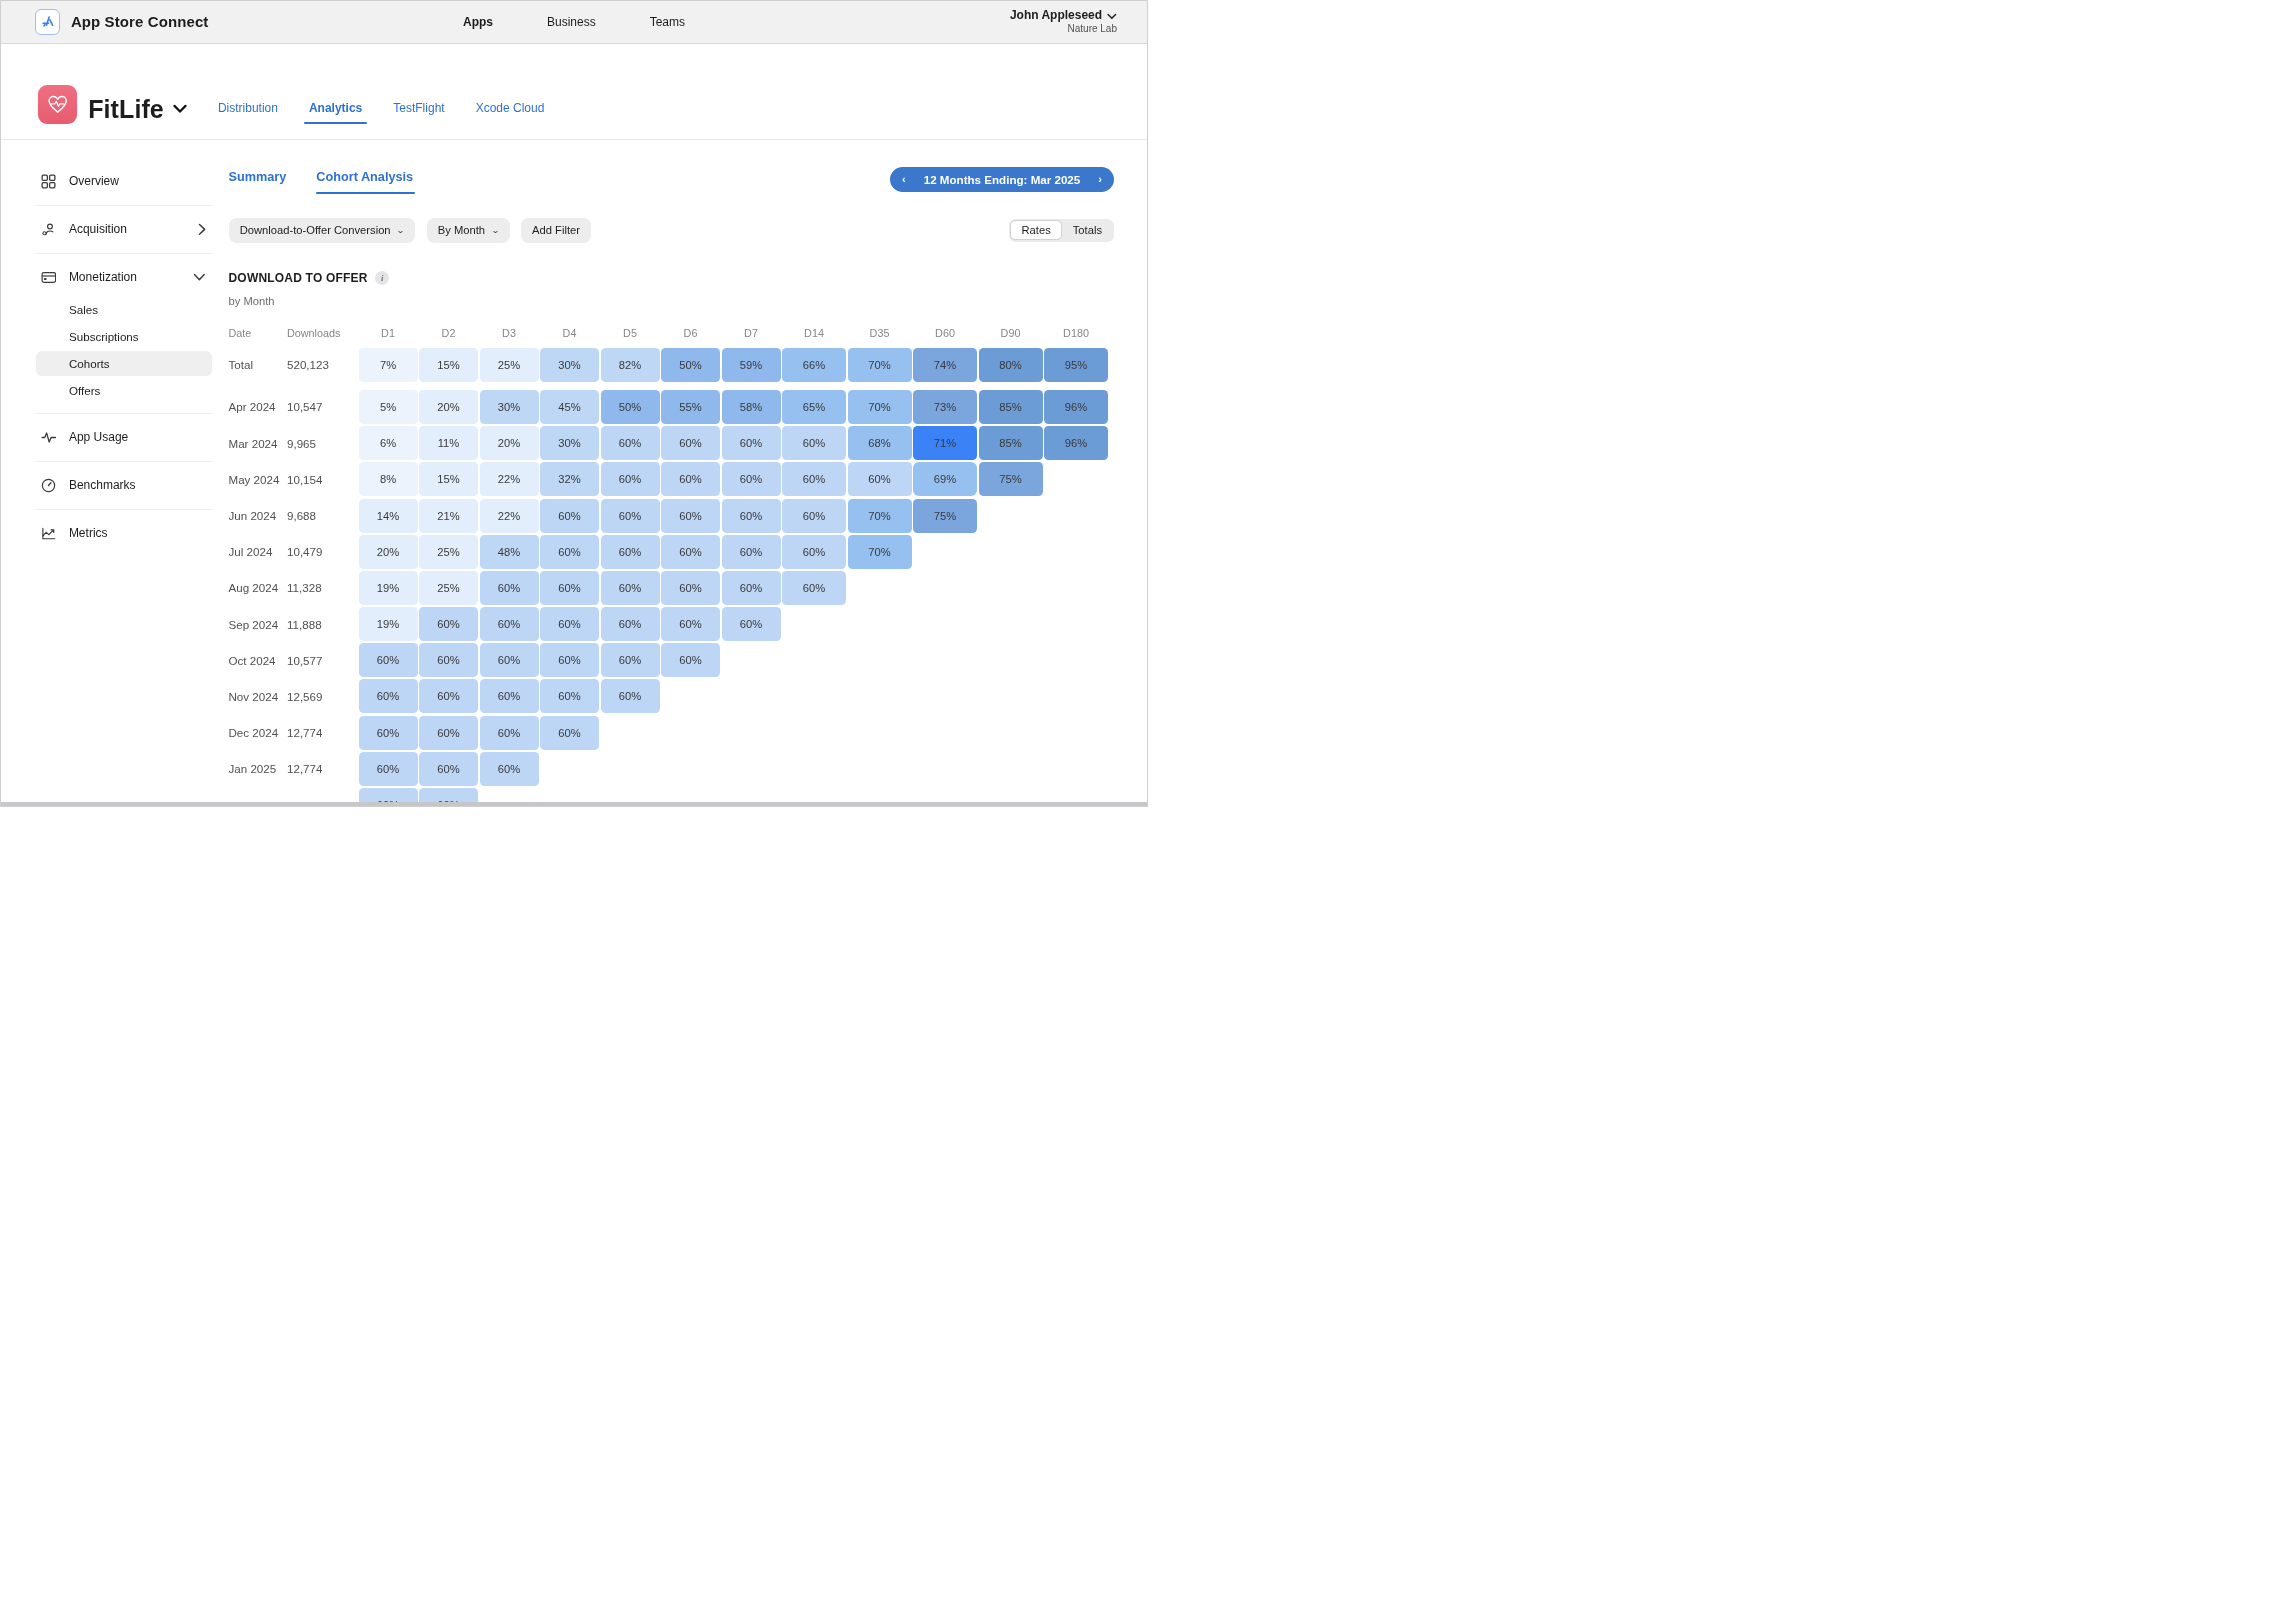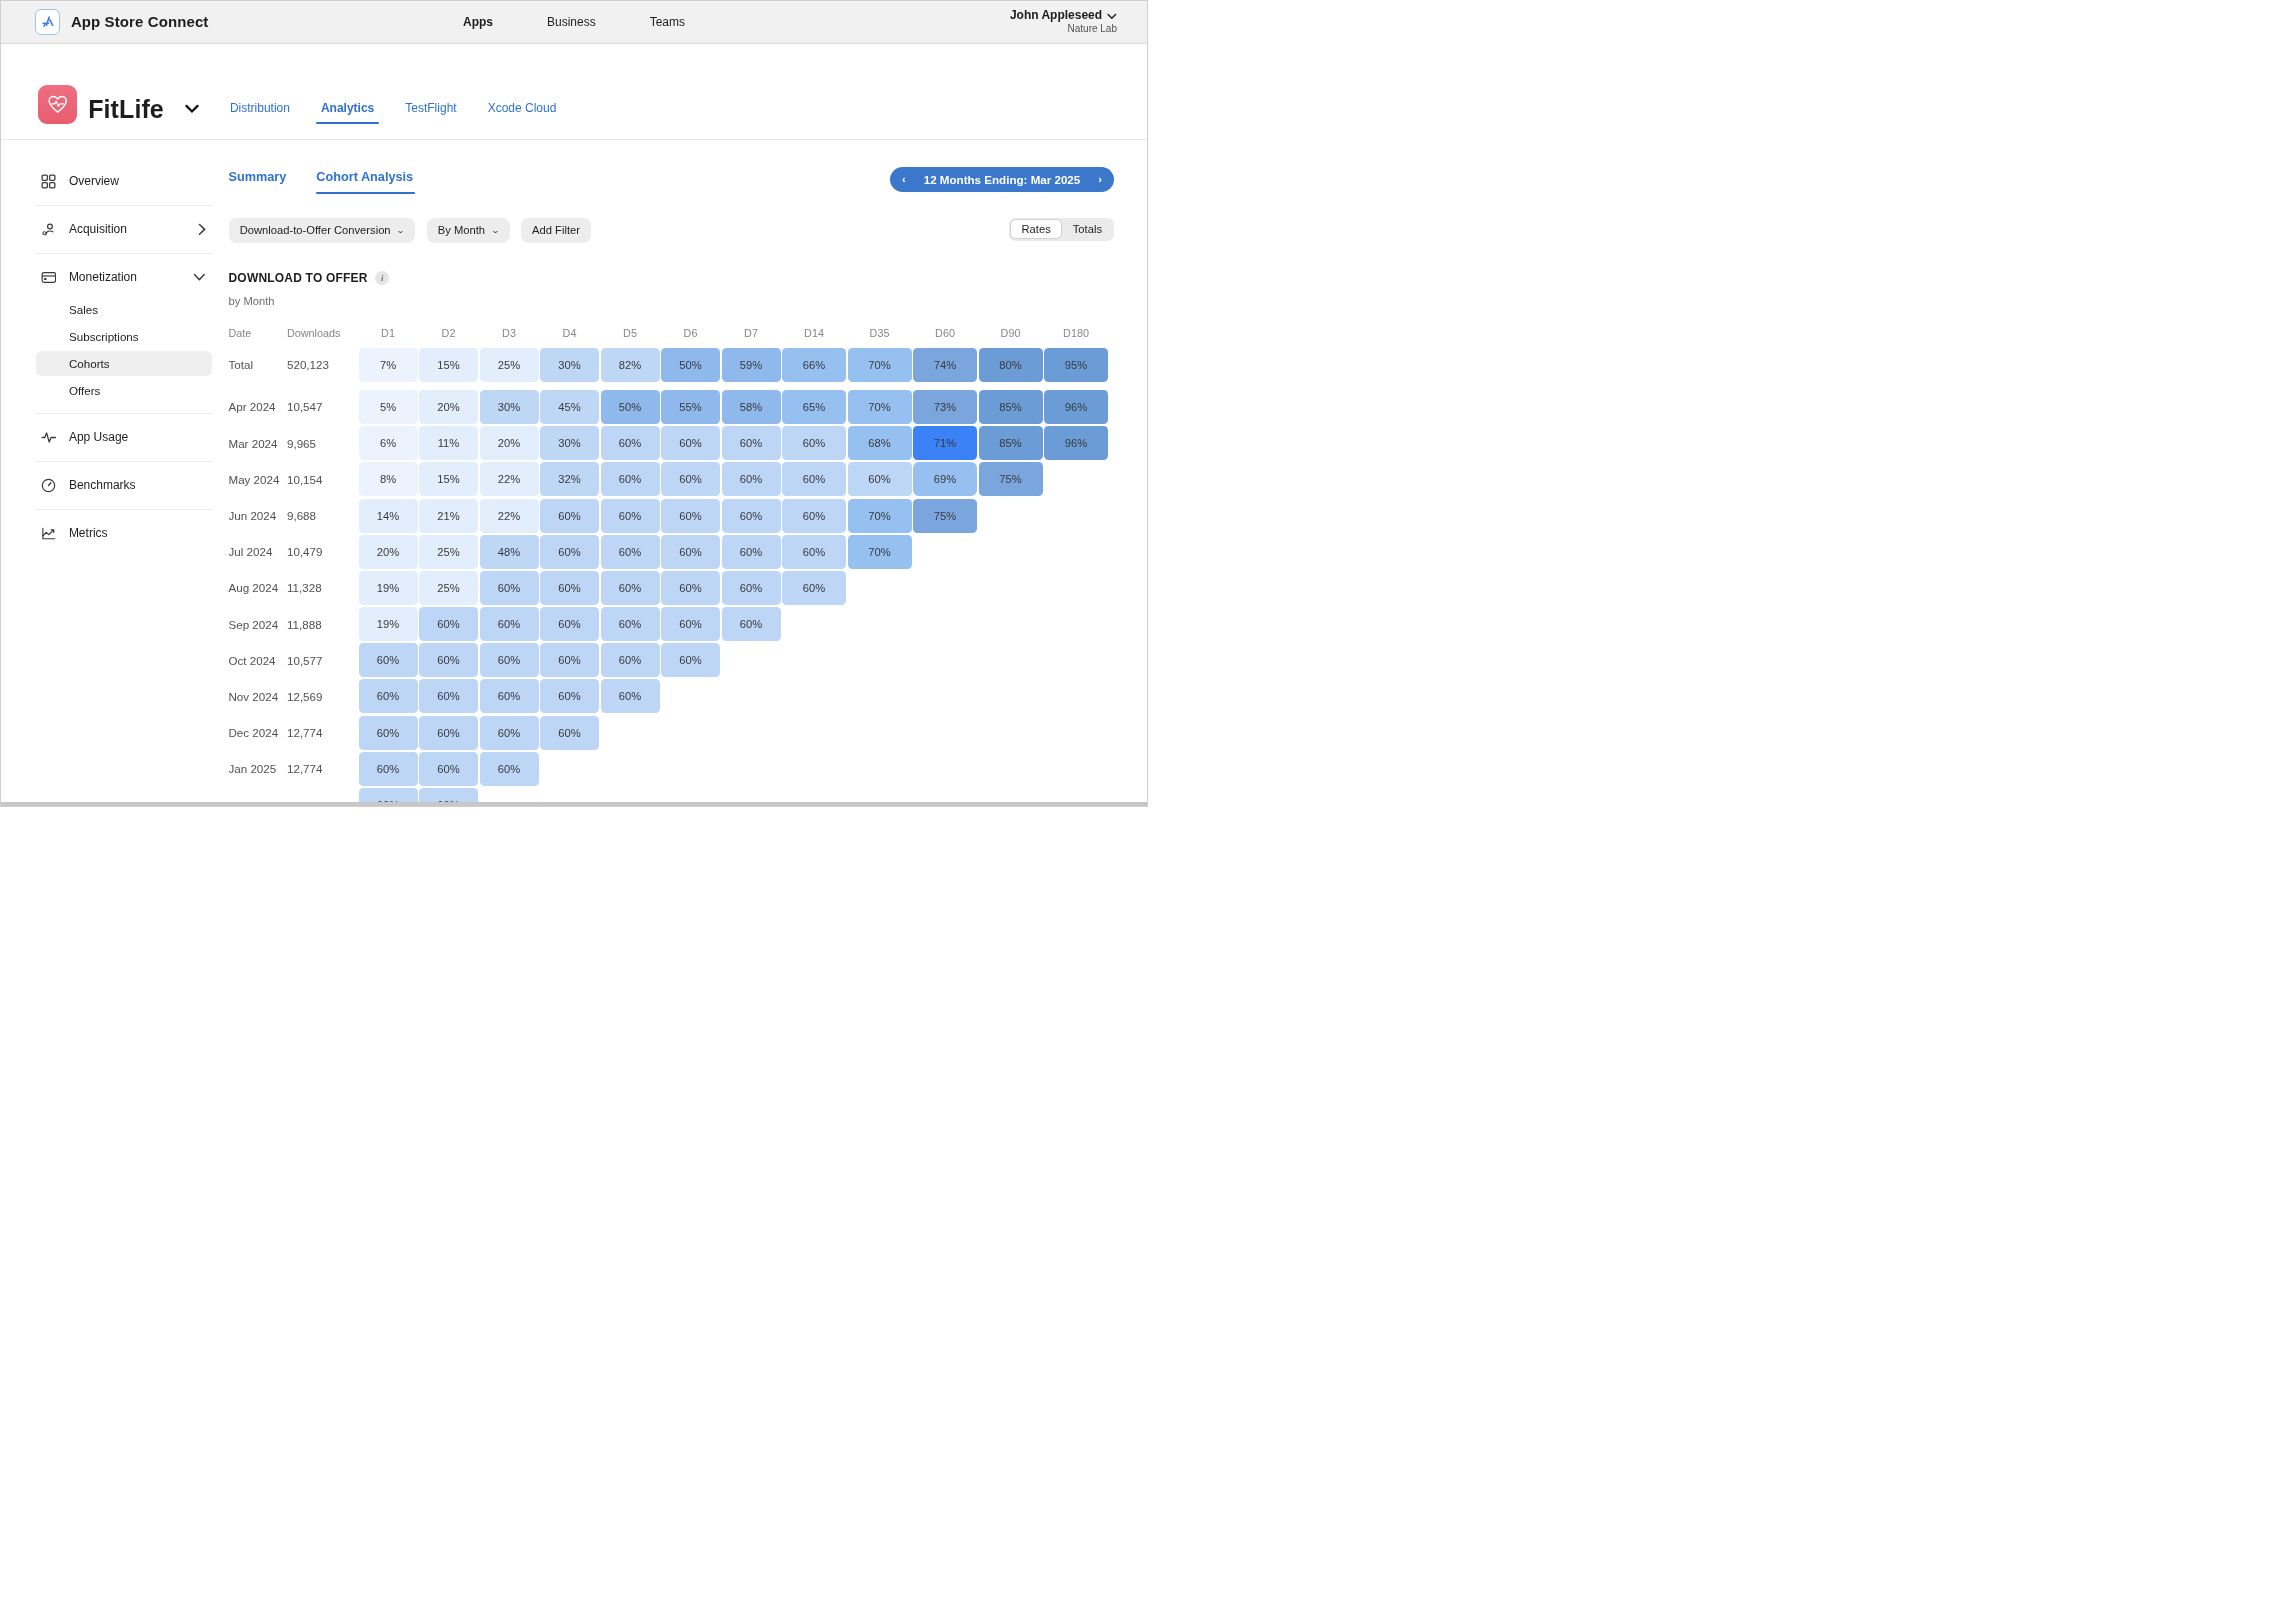--- a/index.html
+++ b/index.html
@@ -24,21 +24,21 @@
   .topnav .nav-item.active { font-weight:bold; }
   .userblock { margin-left:auto; text-align:right; line-height:1.25; }
   .user-name { font-size:12px; font-weight:600; display:inline-flex; align-items:center; gap:5.2px; }
   .user-org { font-size:10px; color:#515154; }
   .chev { display:inline-block; }
   
   .app-header { display:flex; align-items:flex-end; padding:35px 0 0 37px; position:relative; }
   .app-icon { width:39px; height:39px; border-radius:9px;
     background:linear-gradient(180deg,#ef6e81 0%,#e85c6f 100%);
     display:flex; align-items:center; justify-content:center; margin-right:11.2px; align-self:center; margin-top:6px;}
-  .app-name-wrap { display:flex; align-items:center; gap:21px; margin-right:31px; }
+  .app-name-wrap { display:flex; align-items:center; gap:9px; margin-right:31px; }
   .app-name { font-size:25px; font-weight:bold; letter-spacing:0.1px; }
   .app-tabs { display:flex; gap:31px; align-items:flex-end; padding-bottom:6.7px; }
   .app-tab { color:#2e71d2; font-size:12px; position:relative; padding-bottom:9px; margin-bottom:-6.7px; cursor:pointer; }
   .app-tab.active { font-weight:600; }
   .app-tab.active::after { content:""; position:absolute; left:-4.5px; right:-4.5px; bottom:0;
     height:2.2px; background:#2e71d2; border-radius:1.5px; }
   .header-rule { height:0.7px; background:#e8e8ea; margin-top:15px; }
   
   .layout { display:flex; }
   .sidebar { width:226px; padding:22.4px 15px 0 35px; flex-shrink:0; }
@@ -54,21 +54,21 @@
   .subnav { display:flex; align-items:center; }
   .view-tabs { display:flex; gap:30px; }
   .view-tab { font-size:12.7px; font-weight:600; color:#2e71d2; position:relative; padding-bottom:10.5px; cursor:pointer;}
   .view-tab.active { font-weight:bold; }
   .view-tab.active::after { content:""; position:absolute; left:0; right:-1.5px; bottom:0; height:2.2px;
     background:#2e71d2; border-radius:1.5px; }
   .date-pill { margin-left:auto; background:#3b77cb; color:#fff; height:25px; border-radius:12.7px;
     display:flex; align-items:center; gap:18px; padding:0 12px; font-size:11.6px; font-weight:600; cursor:pointer; margin-bottom:6px;}
   .date-pill .pchev { font-size:11.2px; font-weight:bold; }
   
-  .filter-row { display:flex; align-items:flex-start; margin-top:20px; }
+  .filter-row { display:flex; align-items:center; margin-top:20px; }
   .chip { background:#ededee; border-radius:7.5px; height:25.4px; display:inline-flex; align-items:center;
     gap:6.7px; padding:0 11.2px; font-size:11.2px; color:#1d1d1f; margin-right:11.2px; cursor:pointer; }
   .chip .cchev { font-size:8.2px; color:#3a3a3c; transform:scaleX(1.3); }
   .seg-wrap { margin-left:auto; background:#ebebec; border-radius:6.7px; height:23px; display:flex; padding:1.5px; }
   .seg { font-size:11.2px; color:#1d1d1f; display:flex; align-items:center; padding:0 10.5px; border-radius:5.2px; cursor:pointer;}
   .seg.active { background:#fff; border:0.7px solid #d2d2d4; box-shadow:0 0 0.7px rgba(0,0,0,.08); }
   
   .section-head { display:flex; align-items:flex-start; gap:7.5px; margin-top:28px; }
   .section-title { font-size:12px; font-weight:bold; letter-spacing:0.2px; }
   .info-dot { width:14px; height:14px; border-radius:50%; background:#e5e5e7; color:#6e6e73;

